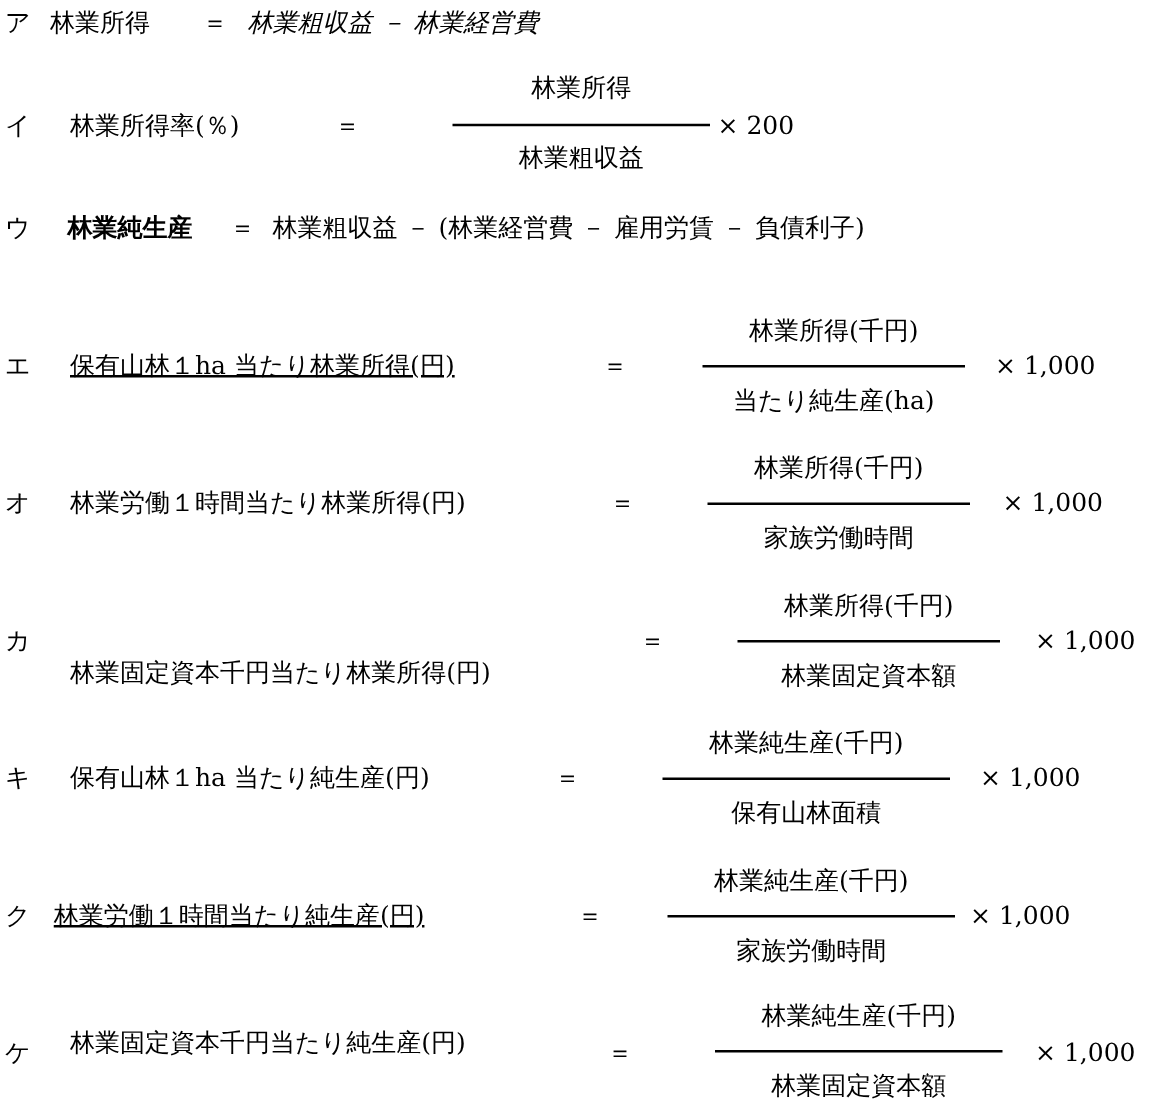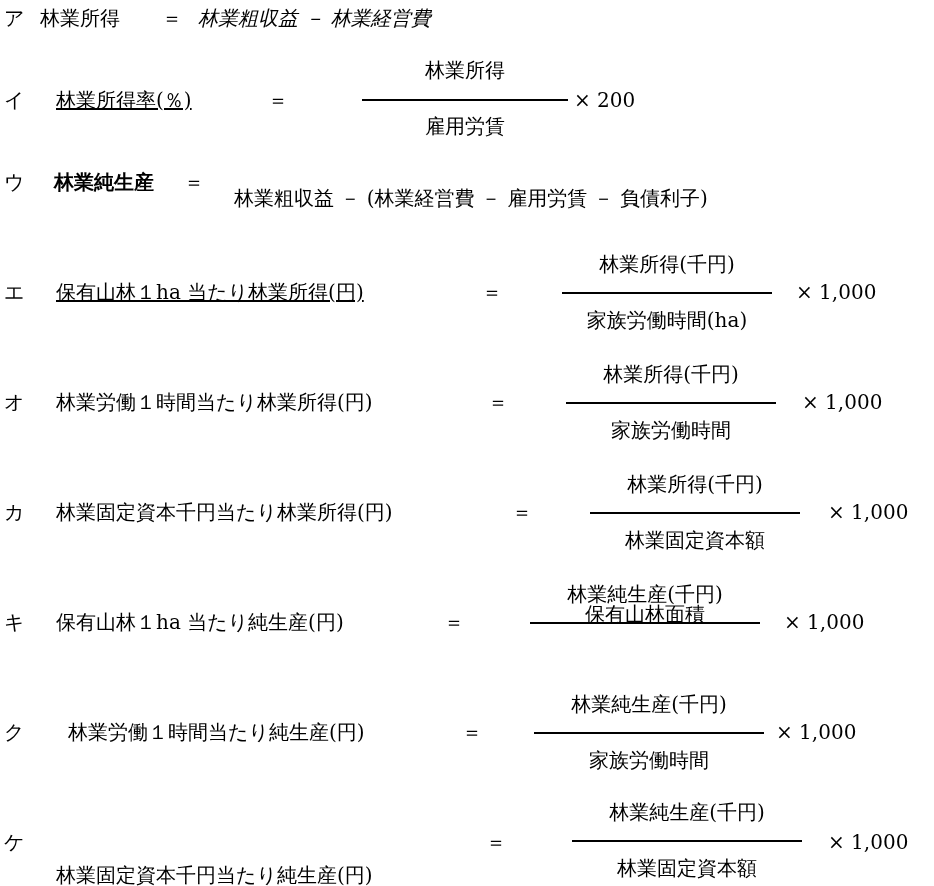--- a/index.html
+++ b/index.html
@@ -17,86 +17,86 @@
 
 <div>
   <span class="abs" style="left:4px;top:8px;">ア</span>
   <span class="abs" style="left:40px;top:8px;">林業所得</span>
   <span class="abs" style="left:162px;top:8px;">＝</span>
   <span class="abs" style="left:198px;top:8px;font-style:italic;">林業粗収益 － 林業経営費</span>
 </div>
 
 <div>
   <span class="abs" style="left:4px;top:90px;">イ</span>
-  <span class="abs" style="left:56px;top:90px;text-decoration:underline;">林業所得率(％)</span>
+  <span class="abs" style="left:56px;top:90px;">林業所得率(％)</span>
   <span class="abs" style="left:268px;top:90px;">＝</span>
   <div class="abs frac-num" style="left:362px;top:60px;width:206px;">林業所得</div>
   <div class="line" style="left:362px;top:99px;width:206px;"></div>
-  <div class="abs frac-den" style="left:362px;top:116px;width:206px;">雇用労賃</div>
+  <div class="abs frac-den" style="left:362px;top:116px;width:206px;">林業粗収益</div>
   <span class="abs" style="left:574px;top:90px;">× 200</span>
 </div>
 
 <div>
   <span class="abs" style="left:4px;top:172px;">ウ</span>
   <span class="abs" style="left:54px;top:172px;font-weight:bold;">林業純生産</span>
   <span class="abs" style="left:184px;top:172px;">＝</span>
-  <span class="abs" style="left:218px;top:188px;margin-left:16px;">林業粗収益 － (林業経営費 － 雇用労賃 － 負債利子)</span>
+  <span class="abs" style="left:218px;top:172px;">林業粗収益 － (林業経営費 － 雇用労賃 － 負債利子)</span>
 </div>
 
 <div>
   <span class="abs" style="left:4px;top:282px;">エ</span>
   <span class="abs" style="left:56px;top:282px;text-decoration:underline;">保有山林１ha 当たり林業所得(円)</span>
   <span class="abs" style="left:482px;top:282px;">＝</span>
   <div class="abs frac-num" style="left:562px;top:254px;width:210px;">林業所得(千円)</div>
   <div class="line" style="left:562px;top:292px;width:210px;"></div>
-  <div class="abs frac-den" style="left:562px;top:310px;width:210px;">家族労働時間(ha)</div>
+  <div class="abs frac-den" style="left:562px;top:310px;width:210px;">当たり純生産(ha)</div>
   <span class="abs" style="left:796px;top:282px;">× 1,000</span>
 </div>
 
 <div>
   <span class="abs" style="left:4px;top:392px;">オ</span>
   <span class="abs" style="left:56px;top:392px;">林業労働１時間当たり林業所得(円)</span>
   <span class="abs" style="left:488px;top:392px;">＝</span>
   <div class="abs frac-num" style="left:566px;top:364px;width:210px;">林業所得(千円)</div>
   <div class="line" style="left:566px;top:402px;width:210px;"></div>
   <div class="abs frac-den" style="left:566px;top:420px;width:210px;">家族労働時間</div>
   <span class="abs" style="left:802px;top:392px;">× 1,000</span>
 </div>
 
 <div>
   <span class="abs" style="left:4px;top:502px;">カ</span>
-  <span class="abs" style="left:56px;top:502px;">林業固定資本千円当たり林業所得(円)</span>
+  <span class="abs" style="left:56px;top:528px;">林業固定資本千円当たり林業所得(円)</span>
   <span class="abs" style="left:512px;top:502px;">＝</span>
   <div class="abs frac-num" style="left:590px;top:474px;width:210px;">林業所得(千円)</div>
   <div class="line" style="left:590px;top:512px;width:210px;"></div>
   <div class="abs frac-den" style="left:590px;top:530px;width:210px;">林業固定資本額</div>
   <span class="abs" style="left:828px;top:502px;">× 1,000</span>
 </div>
 
 <div>
   <span class="abs" style="left:4px;top:612px;">キ</span>
   <span class="abs" style="left:56px;top:612px;">保有山林１ha 当たり純生産(円)</span>
   <span class="abs" style="left:444px;top:612px;">＝</span>
   <div class="abs frac-num" style="left:530px;top:584px;width:230px;">林業純生産(千円)</div>
   <div class="line" style="left:530px;top:622px;width:230px;"></div>
-  <div class="abs frac-den" style="left:530px;top:604px;width:230px;text-decoration:underline;">保有山林面積</div>
+  <div class="abs frac-den" style="left:530px;top:640px;width:230px;">保有山林面積</div>
   <span class="abs" style="left:784px;top:612px;">× 1,000</span>
 </div>
 
 <div>
   <span class="abs" style="left:4px;top:722px;">ク</span>
-  <span class="abs" style="left:68px;top:722px;">林業労働１時間当たり純生産(円)</span>
+  <span class="abs" style="left:43px;top:722px;text-decoration:underline;">林業労働１時間当たり純生産(円)</span>
   <span class="abs" style="left:462px;top:722px;">＝</span>
   <div class="abs frac-num" style="left:534px;top:694px;width:230px;">林業純生産(千円)</div>
   <div class="line" style="left:534px;top:732px;width:230px;"></div>
   <div class="abs frac-den" style="left:534px;top:750px;width:230px;">家族労働時間</div>
   <span class="abs" style="left:776px;top:722px;">× 1,000</span>
 </div>
 
 <div>
   <span class="abs" style="left:4px;top:832px;">ケ</span>
-  <span class="abs" style="left:56px;top:865px;">林業固定資本千円当たり純生産(円)</span>
+  <span class="abs" style="left:56px;top:824px;">林業固定資本千円当たり純生産(円)</span>
   <span class="abs" style="left:486px;top:832px;">＝</span>
   <div class="abs frac-num" style="left:572px;top:802px;width:230px;">林業純生産(千円)</div>
   <div class="line" style="left:572px;top:840px;width:230px;"></div>
   <div class="abs frac-den" style="left:572px;top:858px;width:230px;">林業固定資本額</div>
   <span class="abs" style="left:828px;top:832px;">× 1,000</span>
 </div>
 
 </body></html>

